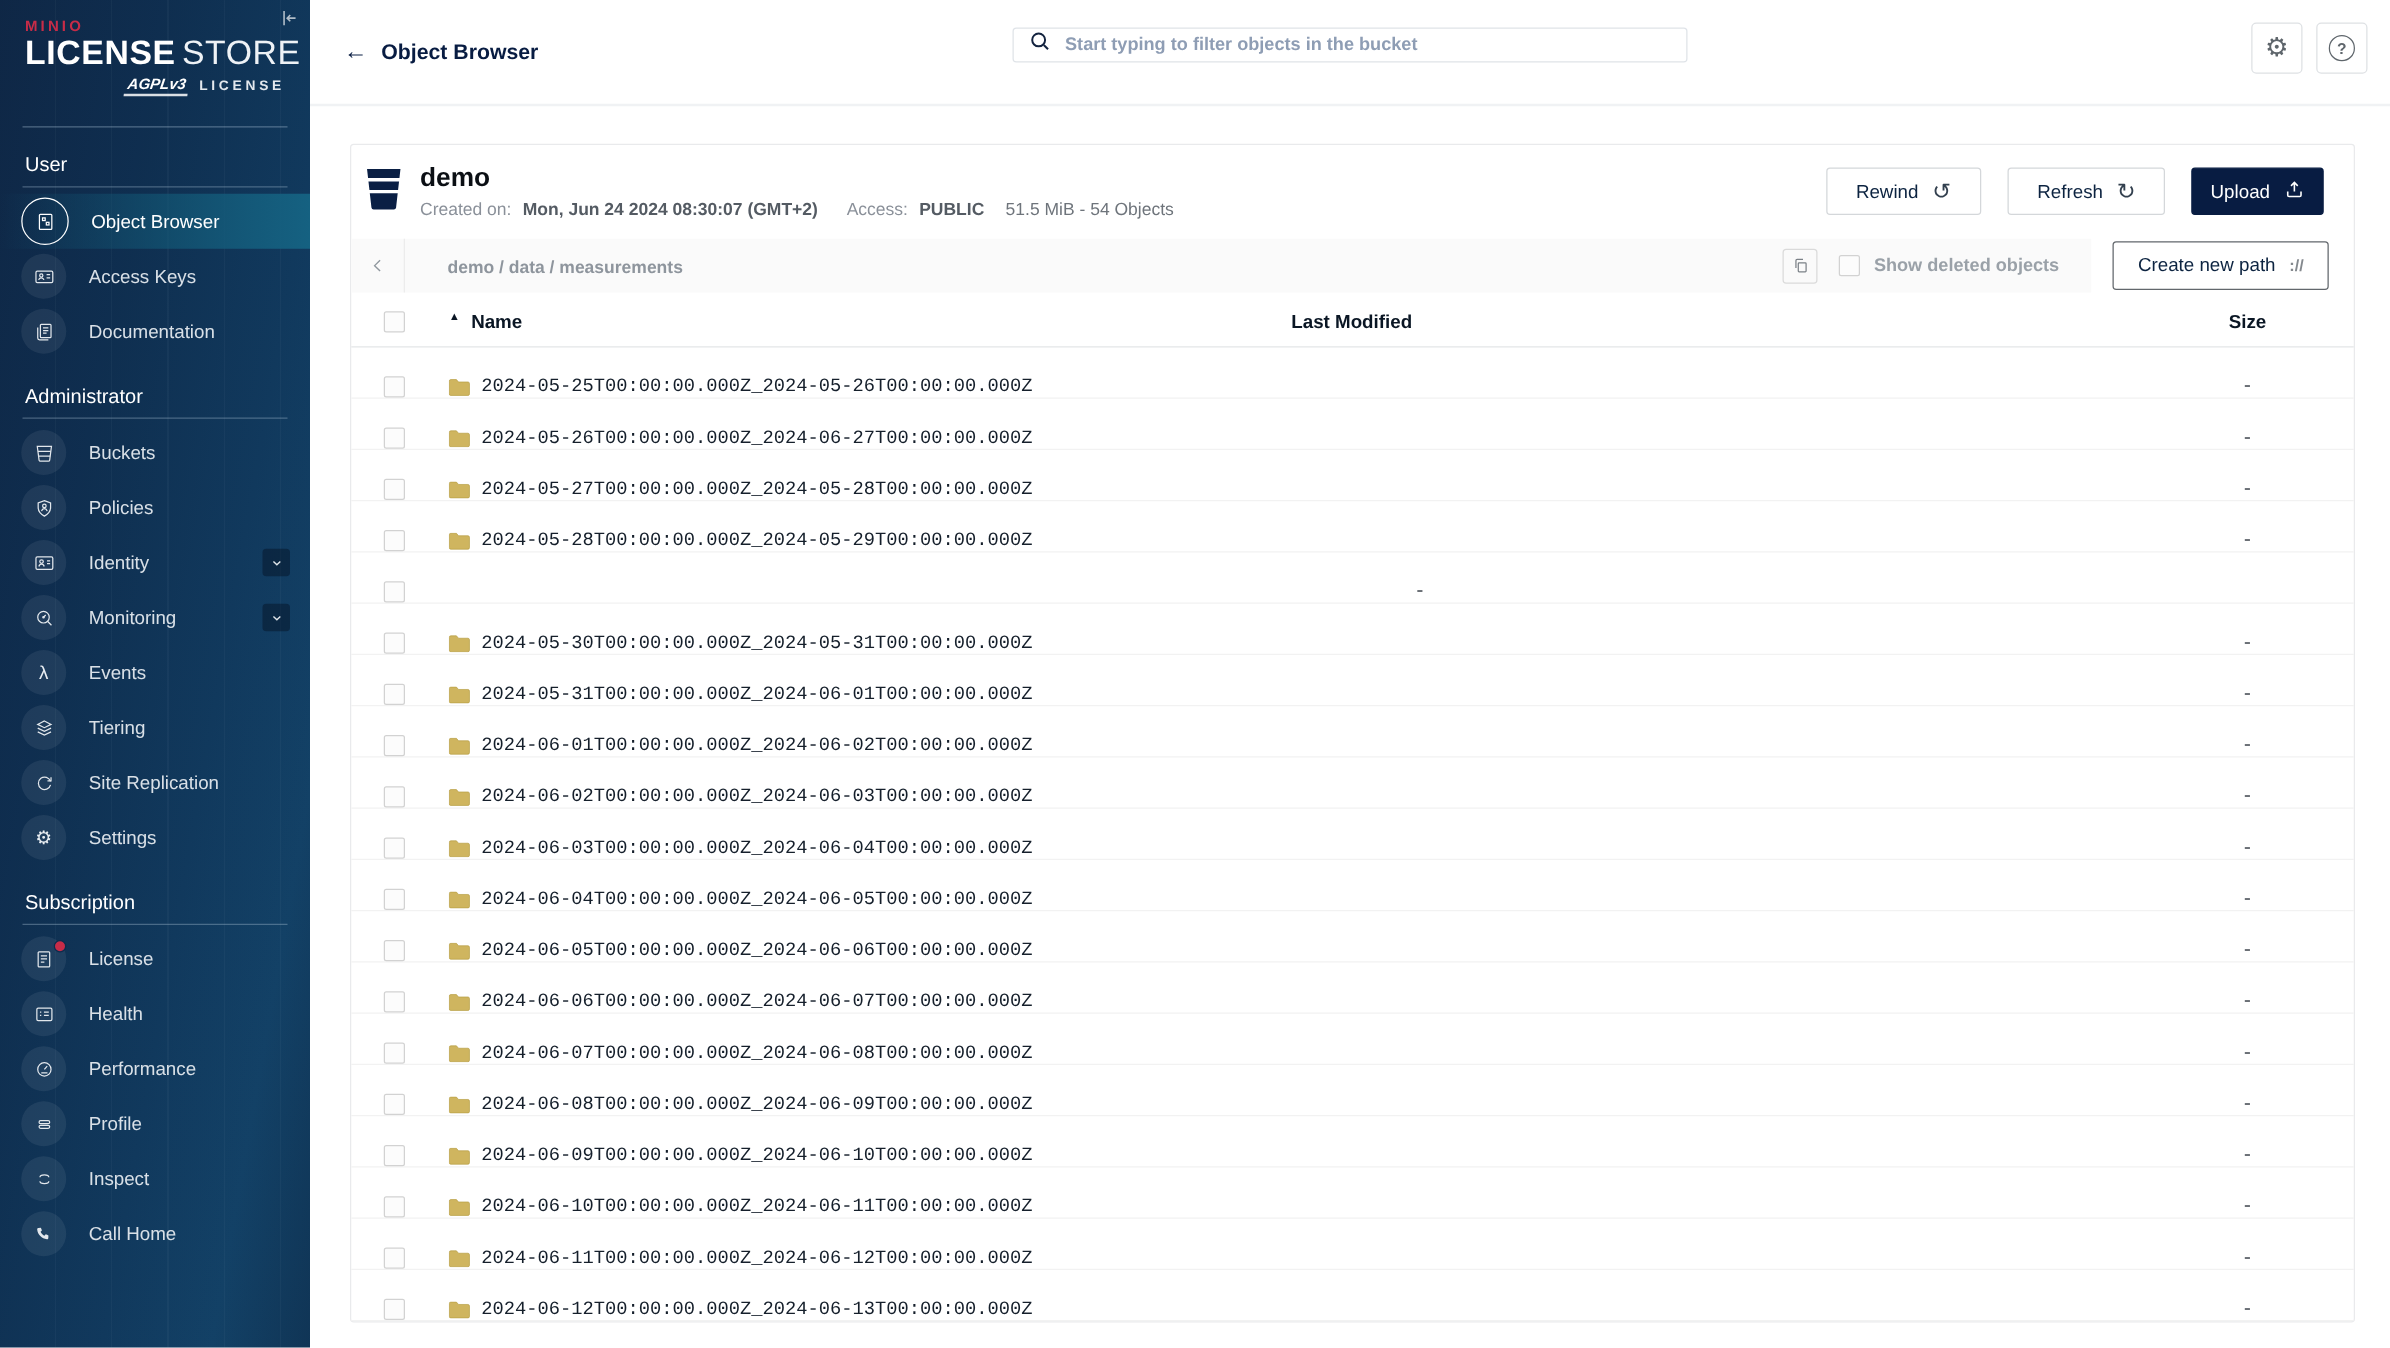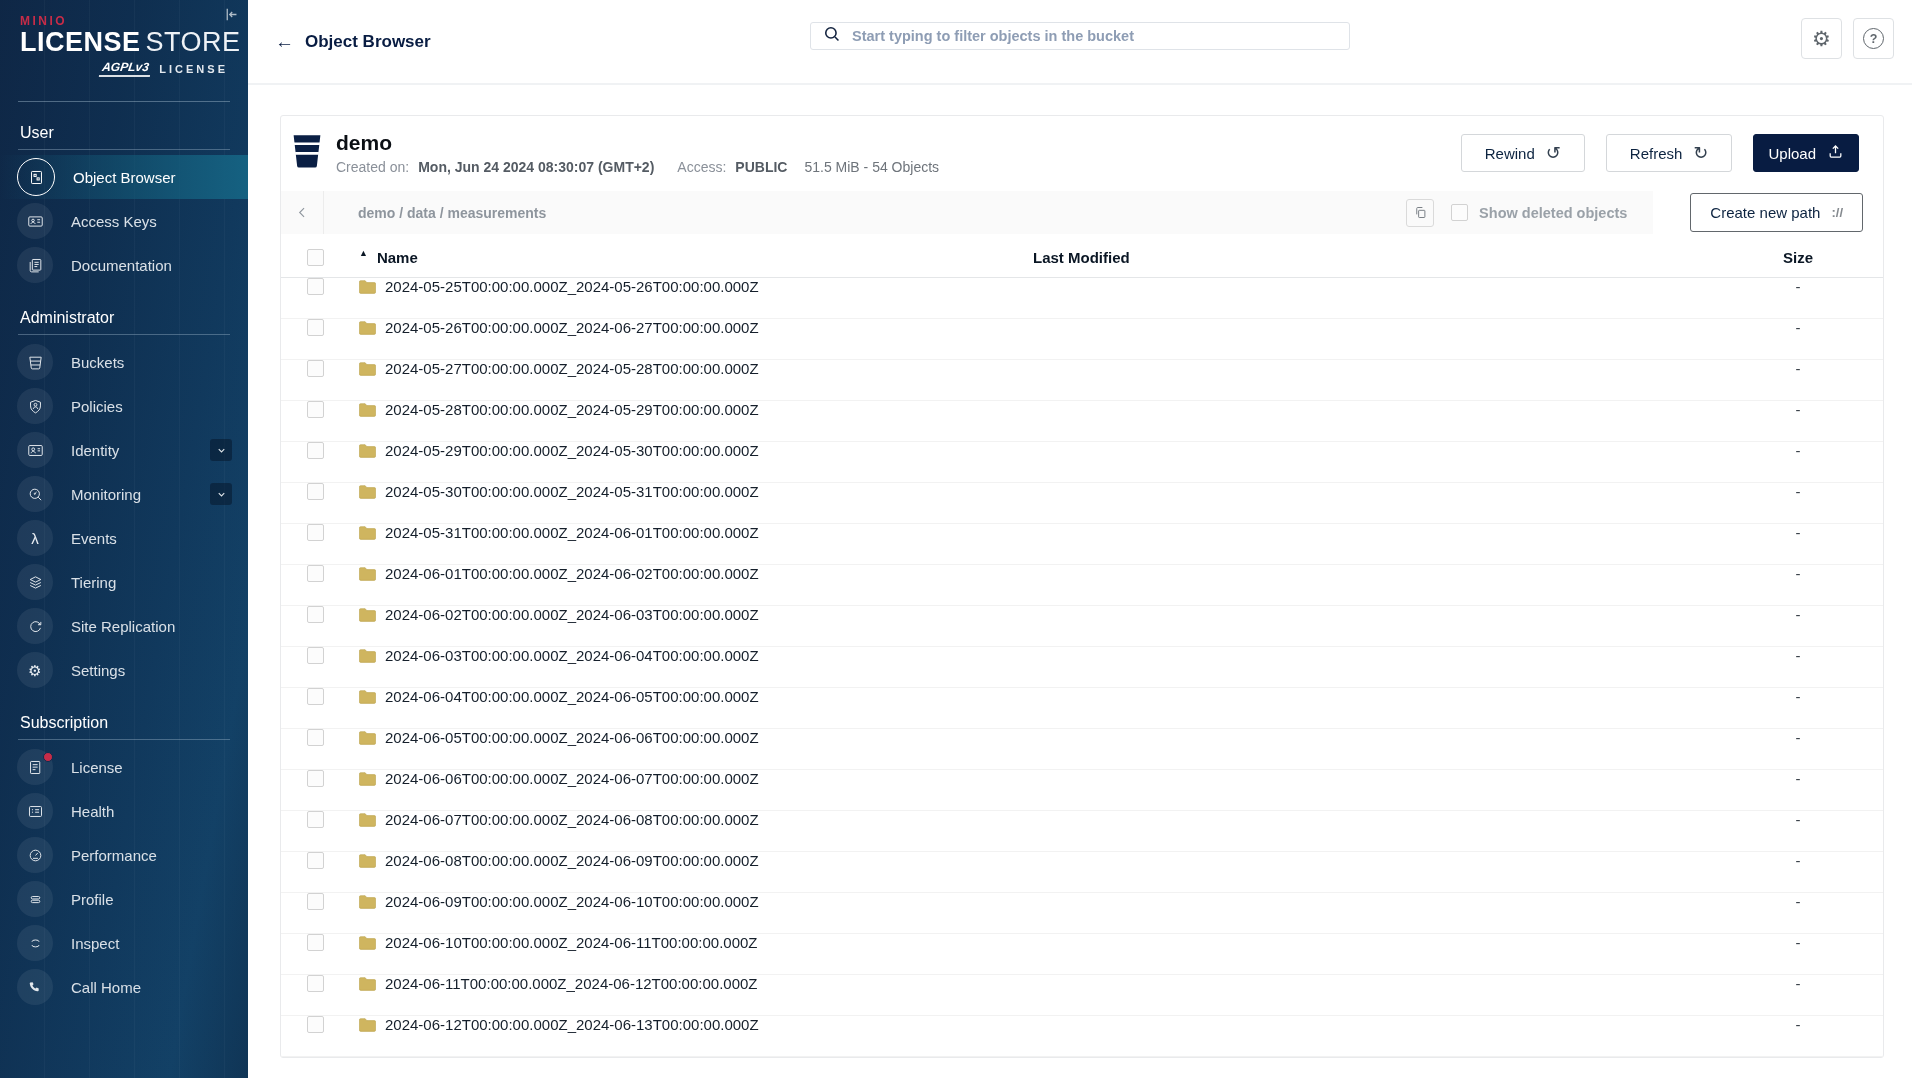--- a/index.html
+++ b/index.html
@@ -81,33 +81,33 @@
   .crumb-back { width:43px; align-self:stretch; display:flex; align-items:center; justify-content:center;
     border-right:1px solid #ececec; cursor:pointer; color:#8f979e; }
   .crumb-text { margin-left:34px; font-weight:700; font-size:14px; color:#8e959d; flex:1; }
   .copy-btn { width:28px; height:28px; border:1px solid #dadada; border-radius:3px; display:flex;
     align-items:center; justify-content:center; margin-right:17px; color:#7b8187; cursor:pointer; background:transparent; }
   .show-deleted { display:flex; align-items:center; gap:11px; margin-right:26px; cursor:pointer; }
   .cbx { width:17px; height:17px; border:1px solid #d2d2d2; border-radius:2px; background:#fcfcfc; flex:none; }
   .show-deleted-label { font-size:14.5px; font-weight:700; color:#9aa1a8; }
   .create-btn { align-self:center; height:39px; padding:0 19px; border:1px solid #62676c; border-radius:3px;
     background:#fff; font-size:15px; color:#0c2340; display:flex; align-items:center; gap:11px; cursor:pointer;
-    font-family:inherit;margin-left:20px; }
+    font-family:inherit; }
   .create-icon { color:#84898e; font-size:13px; font-weight:700; }
 
   
   .thead { display:flex; align-items:center; height:41px; border-bottom:1px solid #e4e6e8;
     font-weight:700; font-size:15px; color:#0a1624; margin-top:3px; }
   .cell-check { width:70px; padding-left:26px; flex:none; display:flex; align-items:center; }
   .cell-name { flex:1; display:flex; align-items:center; gap:9px; padding-left:8px; min-width:0; }
   .sort-arrow { font-size:9px; position:relative; top:-4px; color:#0a1624; }
   .cell-mod { width:700px; padding-left:20px; flex:none; }
   .cell-size { width:170px; flex:none; text-align:center; }
-  .trow { display:flex; align-items:flex-start; height:41px; border-bottom:1px solid #f2f2f2;
-    font-size:15px; color:#151f2b; cursor:pointer; }
+  .trow { display:flex; align-items:flex-end; height:41px; border-bottom:1px solid #f2f2f2;
+    font-size:15px; color:#151f2b; cursor:pointer;font-family:Liberation Mono, monospace; }
   .trow .cell-size { color:#3c434b; }
   .folder-svg { flex:none; display:block; }
 </style>
 </head>
 <body>
 
 <nav class="sidebar">
   <div class="logo-block">
     <span class="collapse-btn">
       <svg width="17" height="17" viewBox="0 0 24 24" fill="none" stroke="#cdd5dc" stroke-width="1.8">
@@ -457,26 +457,20 @@
       <span>2024-05-28T00:00:00.000Z_2024-05-29T00:00:00.000Z</span>
     </span>
     <span class="cell-mod"></span>
     <span class="cell-size">-</span>
   </div>
 
   <div class="trow">
     <span class="cell-check">
       <span class="cbx"></span>
     </span>
-    <span class="cell-name">
-      <svg class="folder-svg" width="17" height="14" viewBox="0 0 20 16">
-              <path fill="#cfb55f" stroke="#b49a3e" stroke-width=".6" d="M.5 2A1.5 1.5 0 0 1 2 .5h5.2l2 2.3H18A1.5 1.5 0 0 1 19.5 4.3V14a1.5 1.5 0 0 1-1.5 1.5H2A1.5 1.5 0 0 1 .5 14z"></path>
-            </svg>
-      <span>2024-05-29T00:00:00.000Z_2024-05-30T00:00:00.000Z</span>
-    </span>
     <span class="cell-mod"></span>
     <span class="cell-size">-</span>
   </div>
 
   <div class="trow">
     <span class="cell-check">
       <span class="cbx"></span>
     </span>
     <span class="cell-name">
       <svg class="folder-svg" width="17" height="14" viewBox="0 0 20 16">

